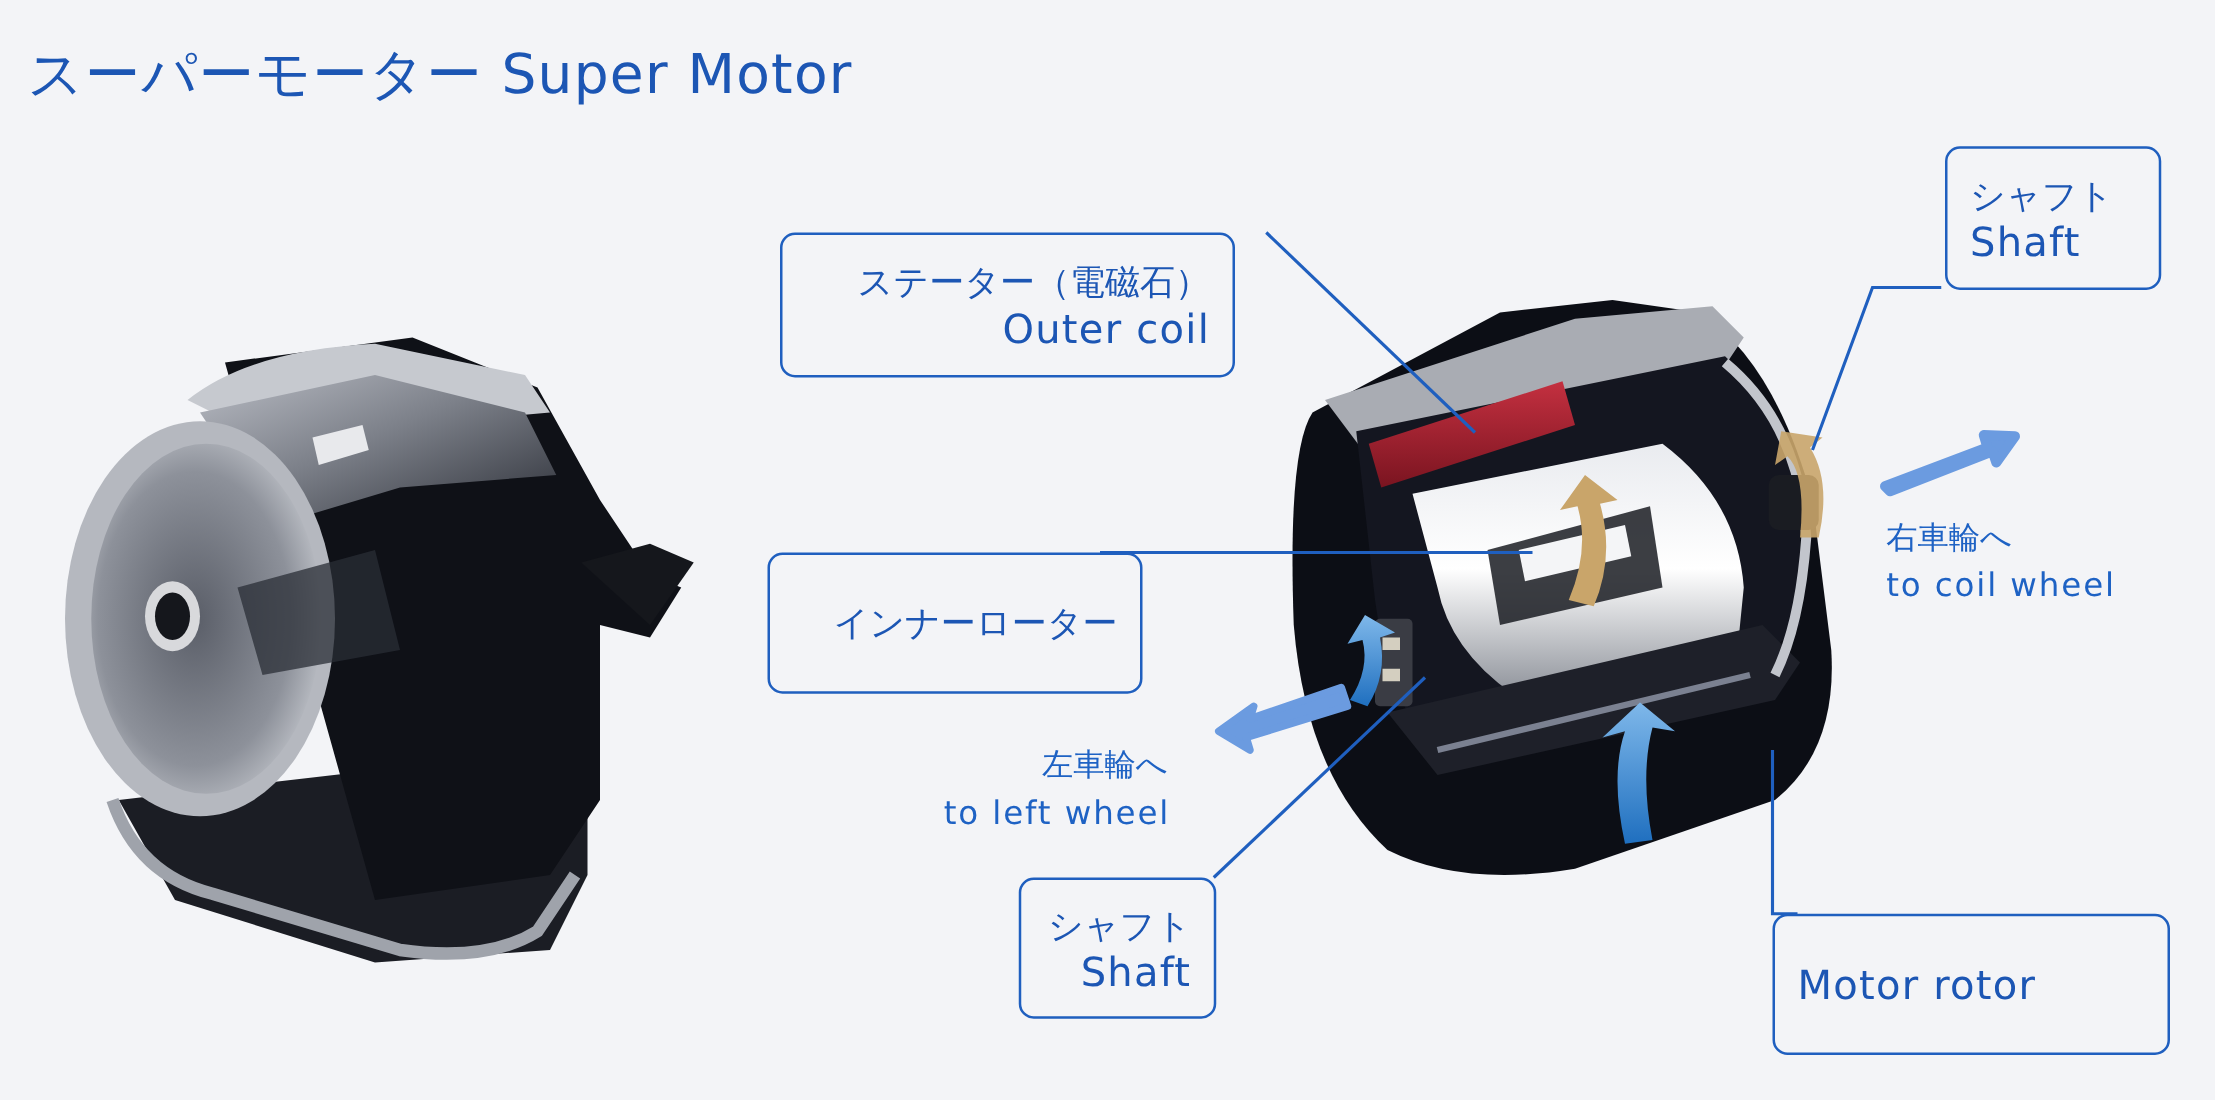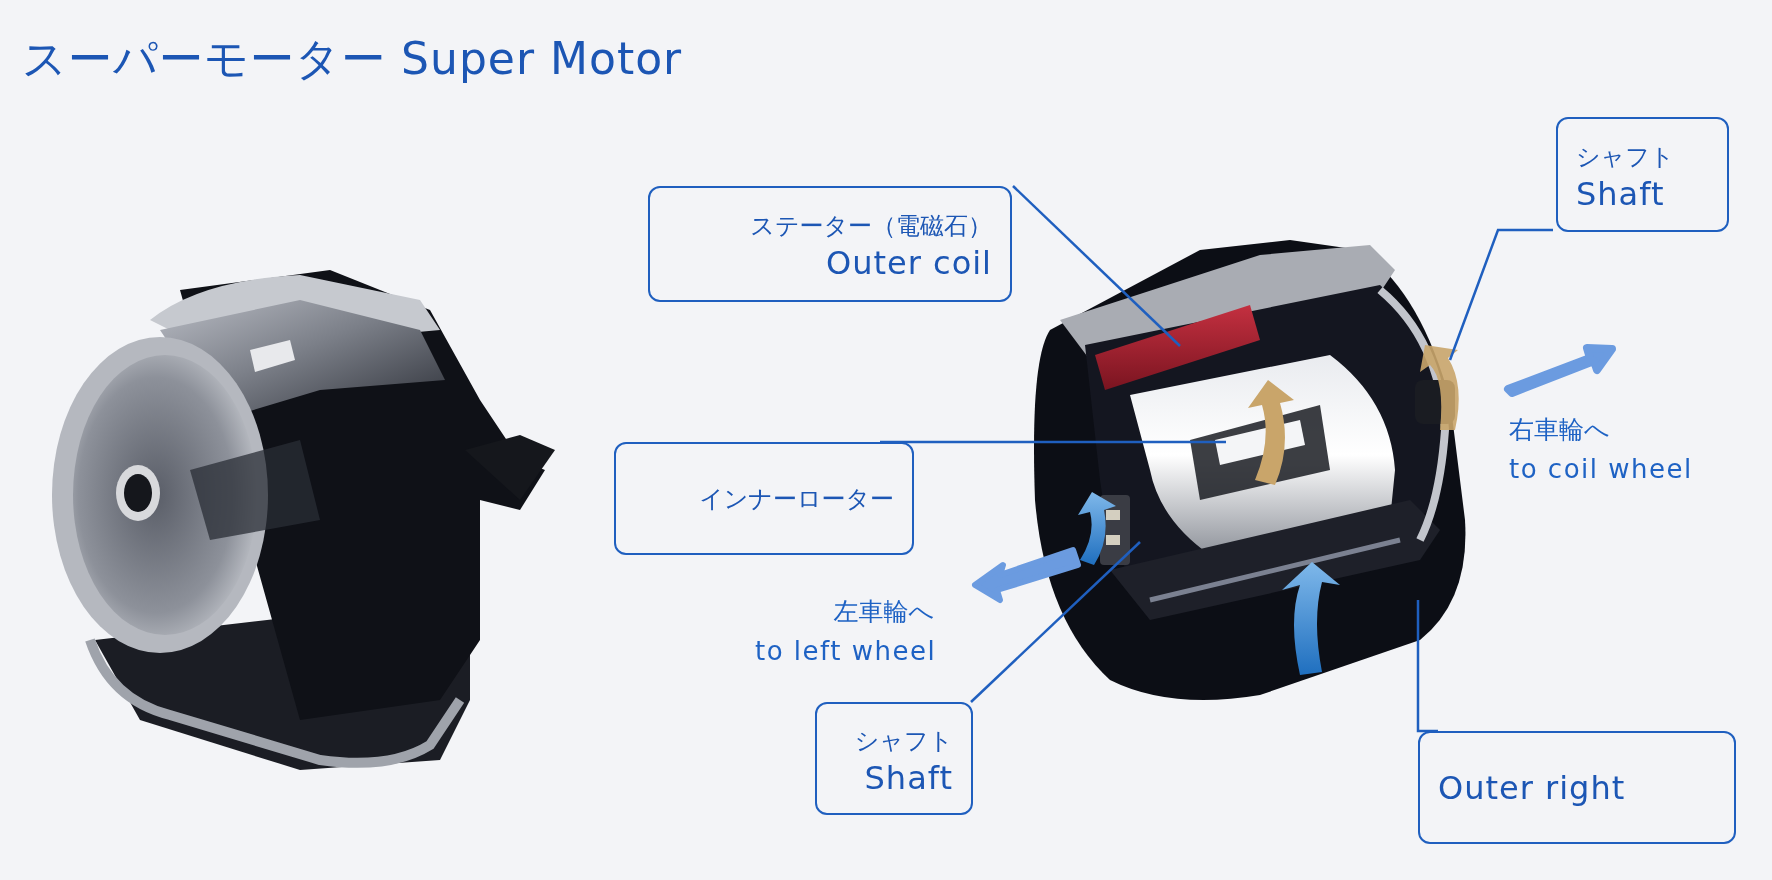--- a/index.html
+++ b/index.html
@@ -15,21 +15,21 @@
     font-size: 44px; color: #1c56b4; letter-spacing: 1px;
     white-space: nowrap; font-weight: 400;
   }
   .stage { position: absolute; left: 0; top: 0; width: 1772px; height: 880px; }
   .callout {
     position: absolute; border: 2.5px solid #1f5fbf; border-radius: 12px;
     background: transparent; box-sizing: border-box;
     display: flex; flex-direction: column; justify-content: center;
     padding: 0 18px; color: #1c56b4;
   }
-  .callout .jp { font-size: 24px; line-height: 38px; white-space: nowrap; }
+  .callout .jp { font-size: 28px; line-height: 38px; white-space: nowrap; }
   .callout .en { font-size: 32px; line-height: 36px; white-space: nowrap; letter-spacing: 1px; }
   .right-align { text-align: right; }
   .left-align { text-align: left; }
   .label {
     position: absolute; color: #1e62c4; white-space: nowrap;
   }
   .label .jp { font-size: 25px; line-height: 40px; }
   .label .en { font-size: 26px; line-height: 38px; letter-spacing: 1.5px; }
 </style>
 </head>
@@ -126,41 +126,41 @@
 
     <g stroke="#1f5fbf" stroke-width="2.5" fill="none">
       <path d="M1013 186 L1180 346"></path>
       <path d="M1553 230 L1498 230 L1450 360"></path>
       <path d="M880 442 L1226 442"></path>
       <path d="M971 702 L1140 542"></path>
       <path d="M1418 600 L1418 731 L1438 731"></path>
     </g>
   </svg>
 
-  <div class="callout right-align" style="left:648px; top:186px; width:364px; height:116px;">
+  <div class="callout right-align" style="left:624px; top:186px; width:364px; height:116px;">
     <div class="jp">ステーター（電磁石）</div>
     <div class="en">Outer coil</div>
   </div>
 
   <div class="callout left-align" style="left:1556px; top:117px; width:173px; height:115px;">
     <div class="jp">シャフト</div>
     <div class="en">Shaft</div>
   </div>
 
   <div class="callout right-align" style="left:614px; top:442px; width:300px; height:113px;">
     <div class="jp">インナーローター</div>
   </div>
 
   <div class="callout right-align" style="left:815px; top:702px; width:158px; height:113px;">
     <div class="jp">シャフト</div>
     <div class="en">Shaft</div>
   </div>
 
   <div class="callout left-align" style="left:1418px; top:731px; width:318px; height:113px;">
-    <div class="en">Outer right</div>
+    <div class="en">Motor rotor</div>
   </div>
 
   <div class="label" style="left:1509px; top:410px;">
     <div class="jp">右車輪へ</div>
     <div class="en">to coil wheel</div>
   </div>
 
   <div class="label" style="left:755px; top:592px; text-align:right;">
     <div class="jp" style="padding-right:2px;">左車輪へ</div>
     <div class="en">to left wheel</div>

